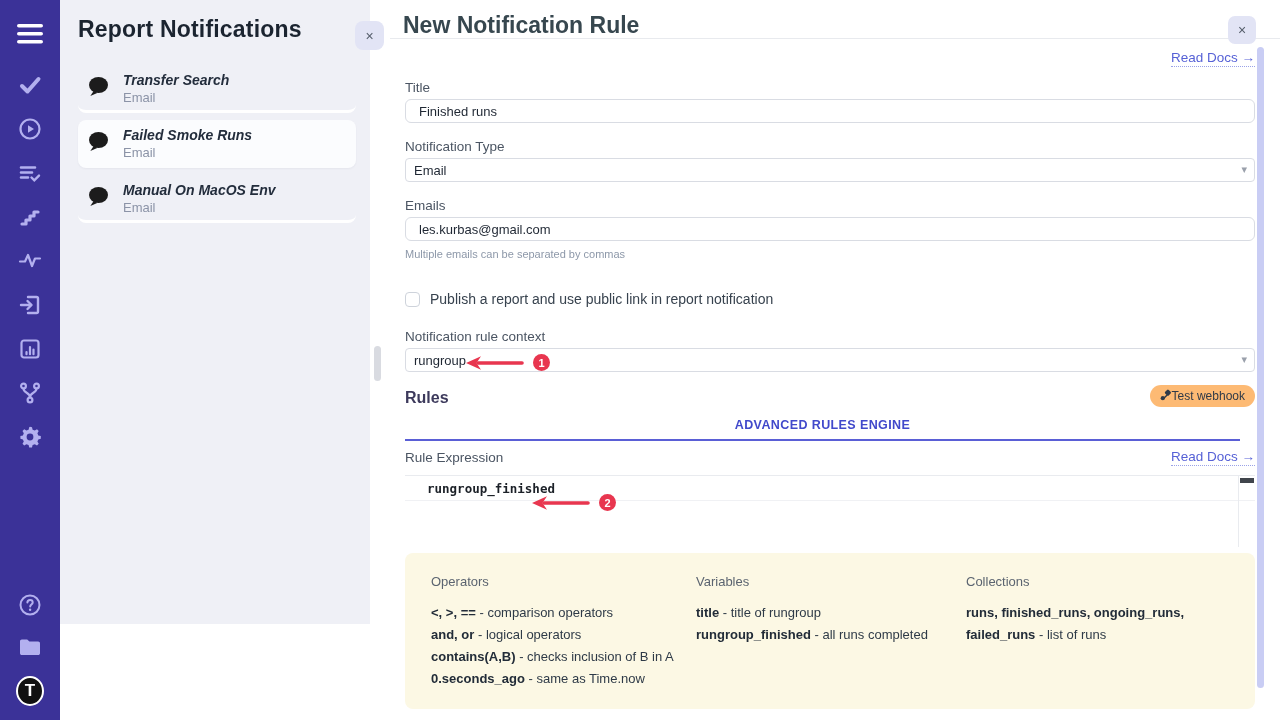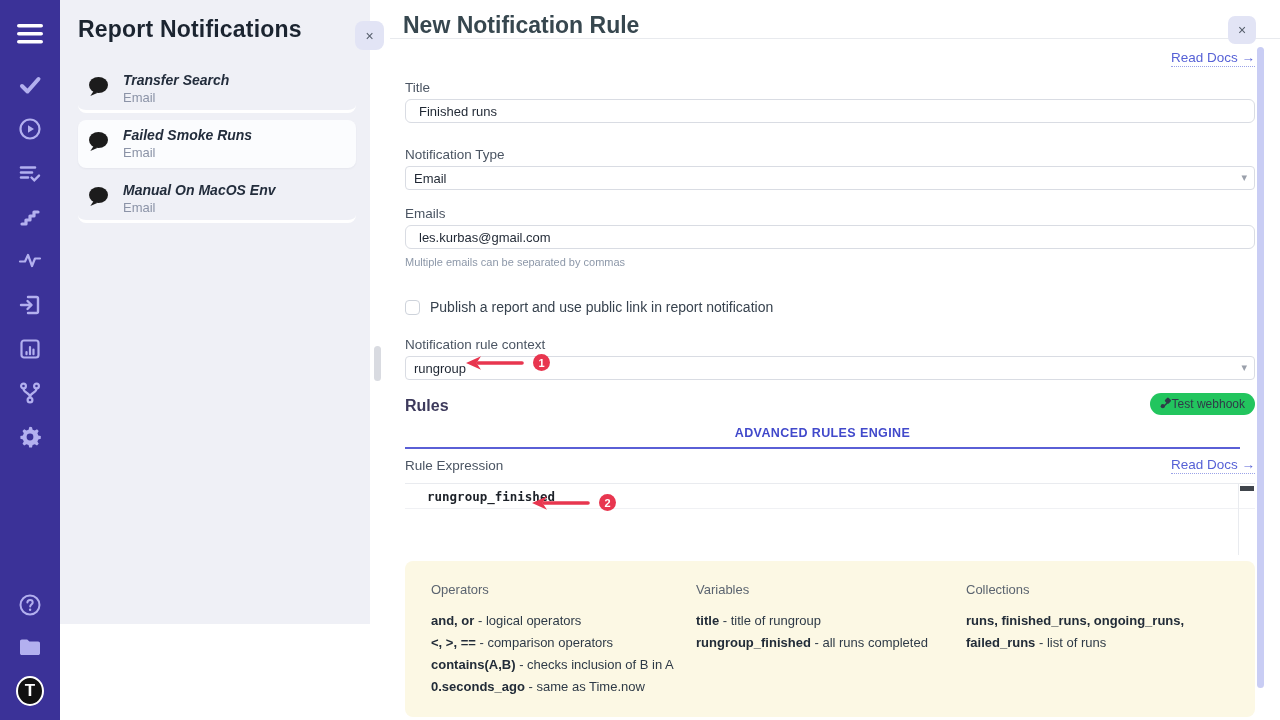--- a/index.html
+++ b/index.html
@@ -56,21 +56,21 @@
   .helper { margin-top:7px; font-size:11px; color:#8d98a9; }
 
   .checkbox-row { margin-top:31px; display:flex; align-items:center; gap:10px; }
   .checkbox { width:15px; height:15px; border:1px solid #ced3db; border-radius:4px; background:#fff; cursor:pointer; }
   .checkbox-label { font-size:14px; color:#37424e; }
 
   .context-label { margin-top:22px; }
 
   .rules-row { margin-top:13px; display:flex; justify-content:space-between; align-items:flex-end; }
   .rules-heading { font-size:16px; font-weight:bold; color:#3d3a5c; }
-  .webhook-btn { background:#22c55e; border:none; border-radius:11px; height:22px; padding:0 10px;
+  .webhook-btn { background:#fdba74; border:none; border-radius:11px; height:22px; padding:0 10px;
           font-size:12px; color:#2f3a48; display:flex; align-items:center; cursor:pointer;
           font-family:"Liberation Sans", sans-serif; }
 
   .tab-bar { margin-top:8px; margin-right:15px; border-bottom:2px solid #5a5fd6; height:26px;
           display:flex; justify-content:center; align-items:flex-start; }
   .tab { font-size:12.5px; font-weight:bold; color:#4149cb; letter-spacing:.4px; cursor:pointer; padding-top:3px; }
 
   .expr-row { margin-top:8px; display:flex; justify-content:space-between; align-items:center; }
   .expr-label { font-size:13.5px; color:#4b5563; }
 
@@ -259,21 +259,21 @@
   </div>
 
   <div class="content">
     <div class="docs-row">
       <a class="docs-link">Read Docs →</a>
     </div>
 
     <div class="field-label">Title</div>
     <input class="text-input" value="Finished runs" style="">
 
-    <div class="field-label" style="margin-top:24px;">Notification Type</div>
+    <div class="field-label" style="margin-top:16px;">Notification Type</div>
     <div class="select-box">
       <span>Email</span>
       <span class="select-caret">▾</span>
     </div>
 
     <div class="field-label" style="margin-top:16px;">Emails</div>
     <input class="text-input" value="les.kurbas@gmail.com" style="">
     <div class="helper">Multiple emails can be separated by commas</div>
 
     <div class="checkbox-row">
@@ -317,22 +317,22 @@
         <span class="code">rungroup_finished</span>
       </div>
       <div class="editor-scroll">
         <div class="editor-thumb"></div>
       </div>
     </div>
 
     <div class="help-box">
       <div class="help-col1">
         <div class="help-title">Operators</div>
+        <div class="help-line"><b>&lt;, &gt;, ==</b> <span>- comparison operators</span></div>
         <div class="help-line"><b>and, or</b> <span>- logical operators</span></div>
-        <div class="help-line"><b>&lt;, &gt;, ==</b> <span>- comparison operators</span></div>
         <div class="help-line"><b>contains(A,B)</b> <span>- checks inclusion of B in A</span></div>
         <div class="help-line"><b>0.seconds_ago</b> <span>- same as Time.now</span></div>
       </div>
       <div class="help-col2">
         <div class="help-title">Variables</div>
         <div class="help-line"><b>title</b> <span>- title of rungroup</span></div>
         <div class="help-line"><b>rungroup_finished</b> <span>- all runs completed</span></div>
       </div>
       <div class="help-col3">
         <div class="help-title">Collections</div>

